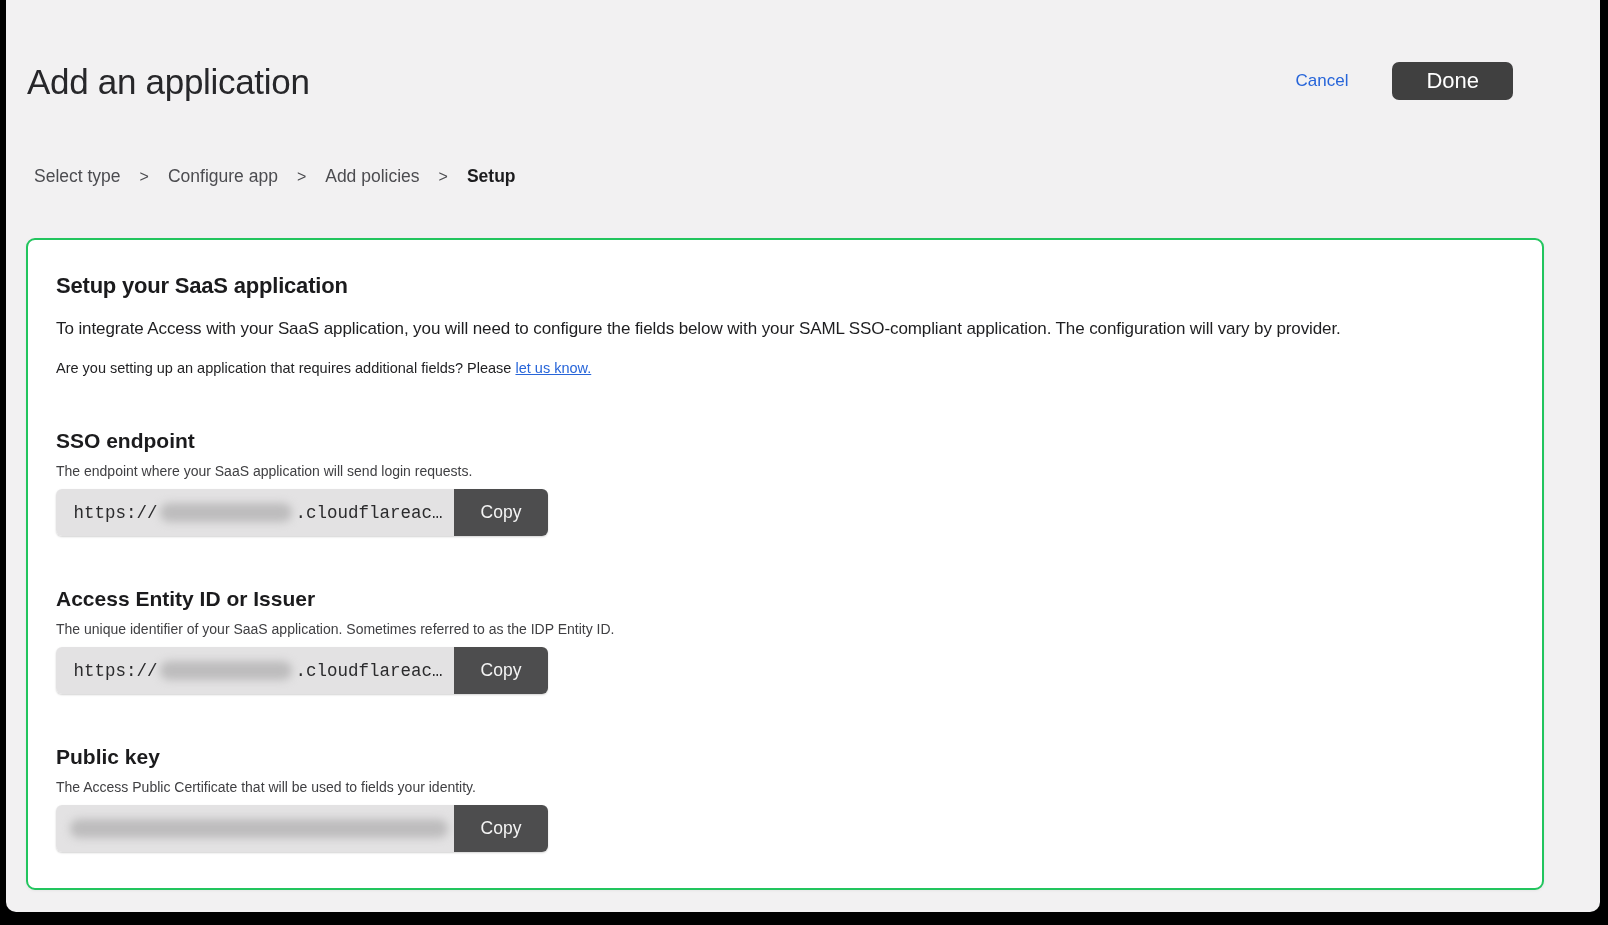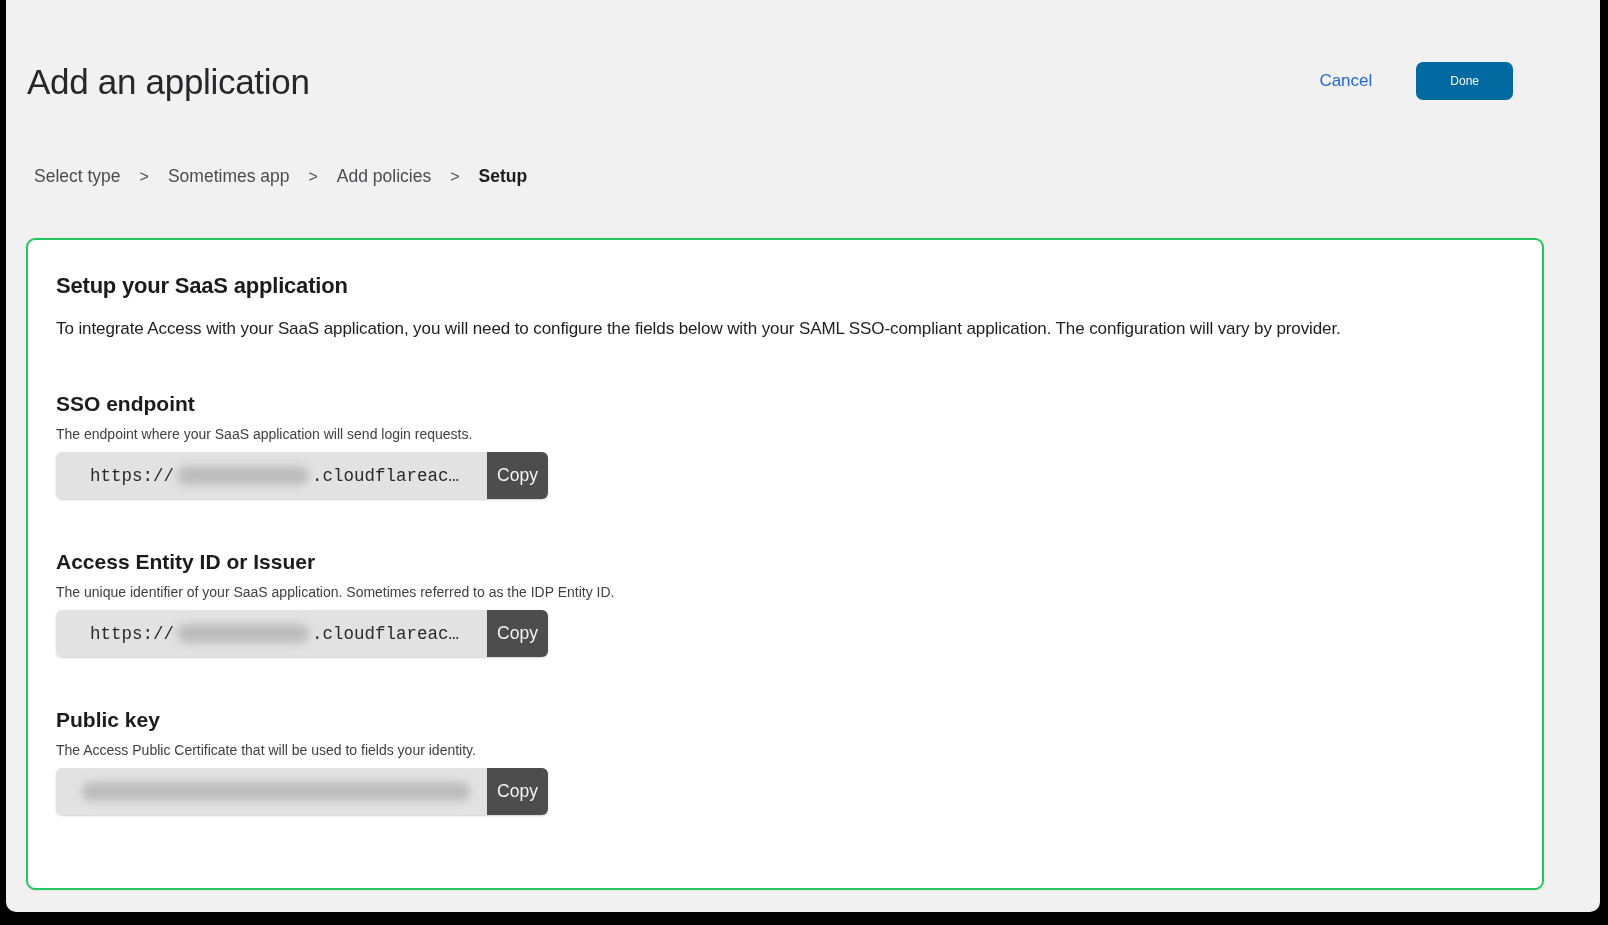--- a/index.html
+++ b/index.html
@@ -37,25 +37,25 @@
   .cancel-link {
     font-size: 17px;
     color: #2765d9;
     cursor: pointer;
     background: none; border: none;
     font-family: inherit;
   }
   .done-button {
     height: 38px;
     padding: 0 34px;
-    background: #0369a1;
+    background: #404040;
     color: #ffffff;
     border: none;
     border-radius: 7px;
-    font-size: 12px;
+    font-size: 22px;
     font-family: inherit;
     cursor: pointer;
   }
   .breadcrumb {
     position: absolute;
     left: 28px; top: 166px;
     display: flex;
     align-items: center;
     gap: 19px;
     font-size: 17.5px;
@@ -140,21 +140,21 @@
     display: inline-block;
     height: 19px;
     background: #bdbcbd;
     border-radius: 9px;
     filter: blur(4px);
     flex-shrink: 1;
   }
   .redacted.mid { width: 132px; margin: 0 3px; }
   .redacted.full { width: 388px; margin-left: 2px; }
   .copy-button {
-    width: 61px;
+    width: 94px;
     flex: none;
     background: #4d4d4e;
     color: #f4f4f4;
     border: none;
     border-radius: 0 6px 6px 0;
     font-size: 17.5px;
     font-family: inherit;
     cursor: pointer;
   }
 </style>
@@ -166,33 +166,34 @@
   <h1 class="page-title">Add an application</h1>
 
   <div class="header-actions">
     <button class="cancel-link">Cancel</button>
     <button class="done-button">Done</button>
   </div>
 
   <nav class="breadcrumb">
     <span class="step">Select type</span>
     <span class="sep">&gt;</span>
-    <span class="step">Sometimes app</span>
+    <span class="step">Configure app</span>
     <span class="sep">&gt;</span>
     <span class="step">Add policies</span>
     <span class="sep">&gt;</span>
     <span class="step active">Setup</span>
   </nav>
 
   <section class="card">
 
     <h2 class="card-heading">Setup your SaaS application</h2>
 
     <p class="card-intro">To integrate Access with your SaaS application, you will need to configure the fields below with your SAML SSO-compliant application. The configuration will vary by provider.</p>
 
+    <p class="card-note"><span>Are you setting up an application that requires additional fields? Please</span> <a>let us know.</a></p>
 
     <div class="field-block first">
       <div class="field-label">SSO endpoint</div>
       <div class="field-desc">The endpoint where your SaaS application will send login requests.</div>
       <div class="field-group">
         <div class="field-value">
             <span>https://</span>
             <span class="redacted mid"></span>
             <span>.cloudflareac…</span>
           </div>

